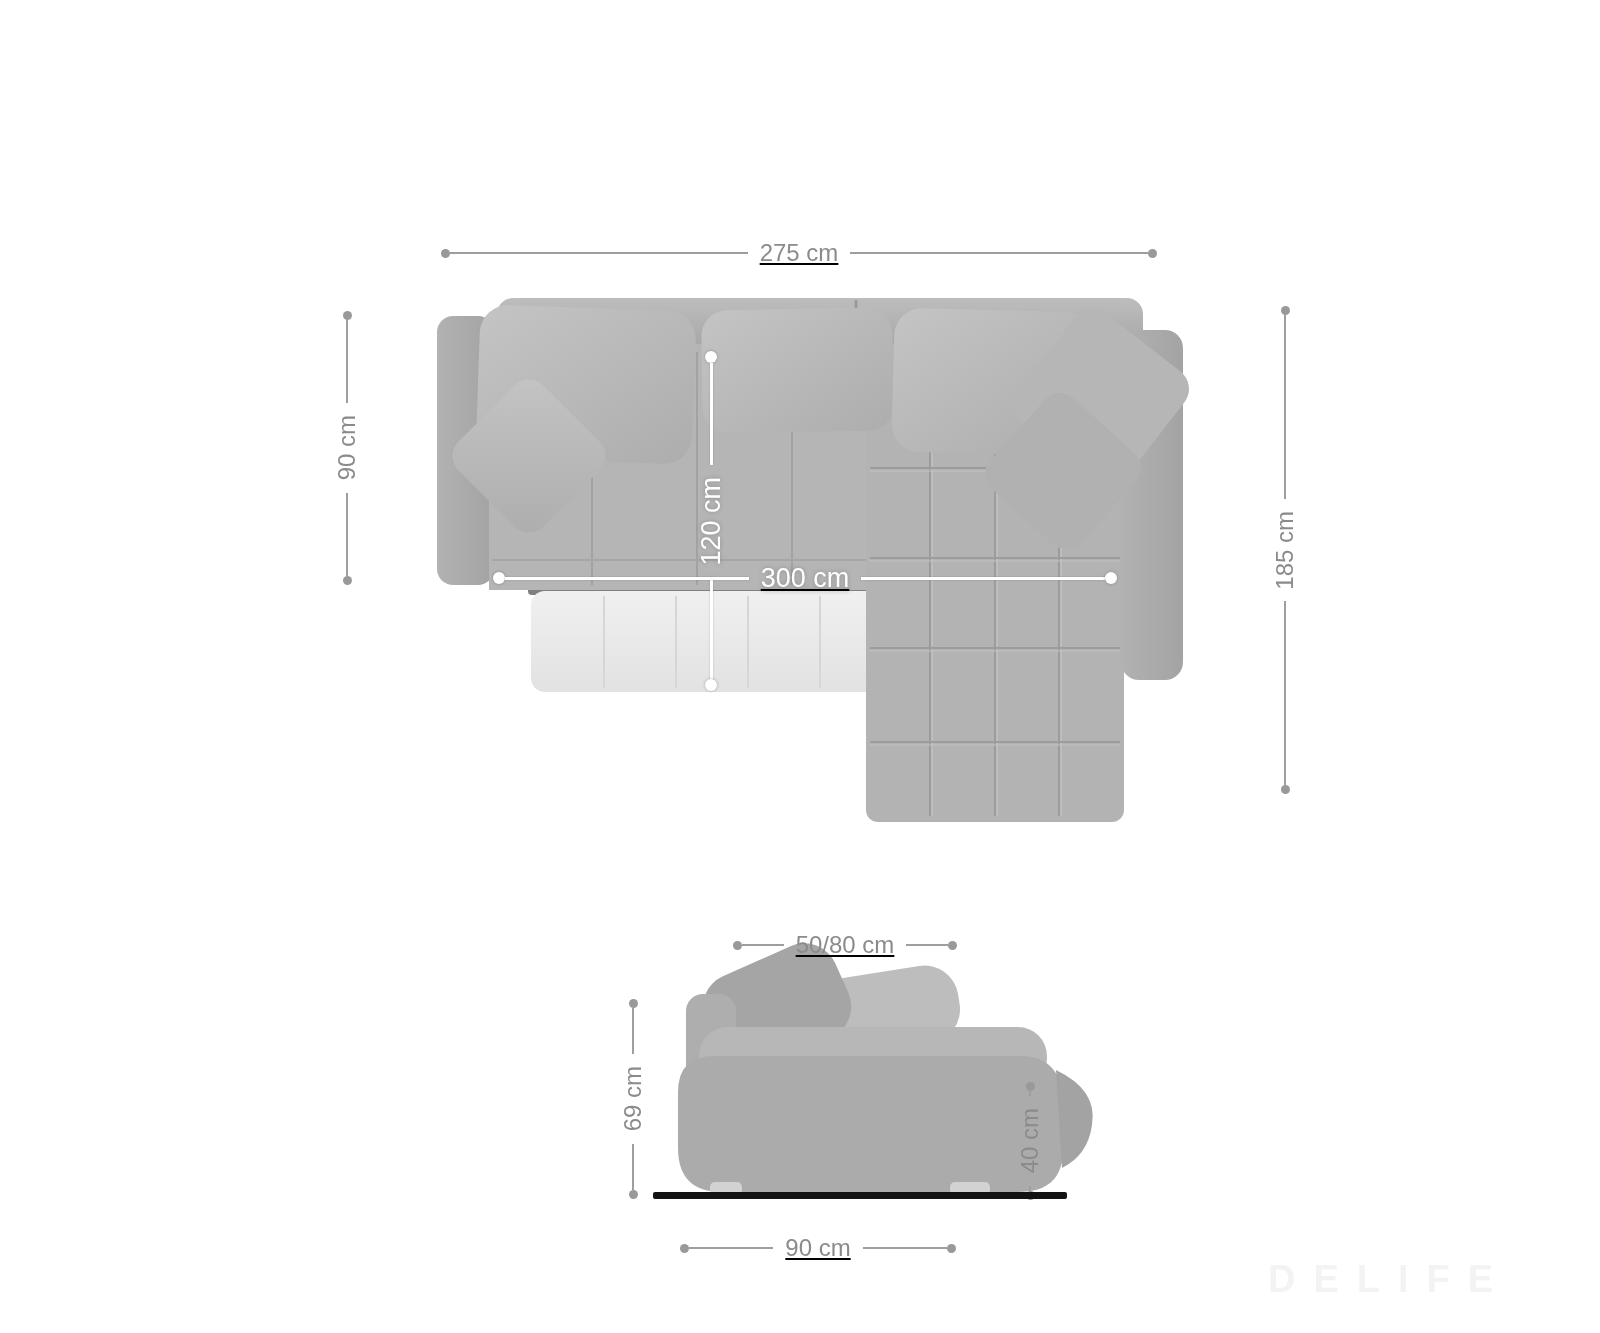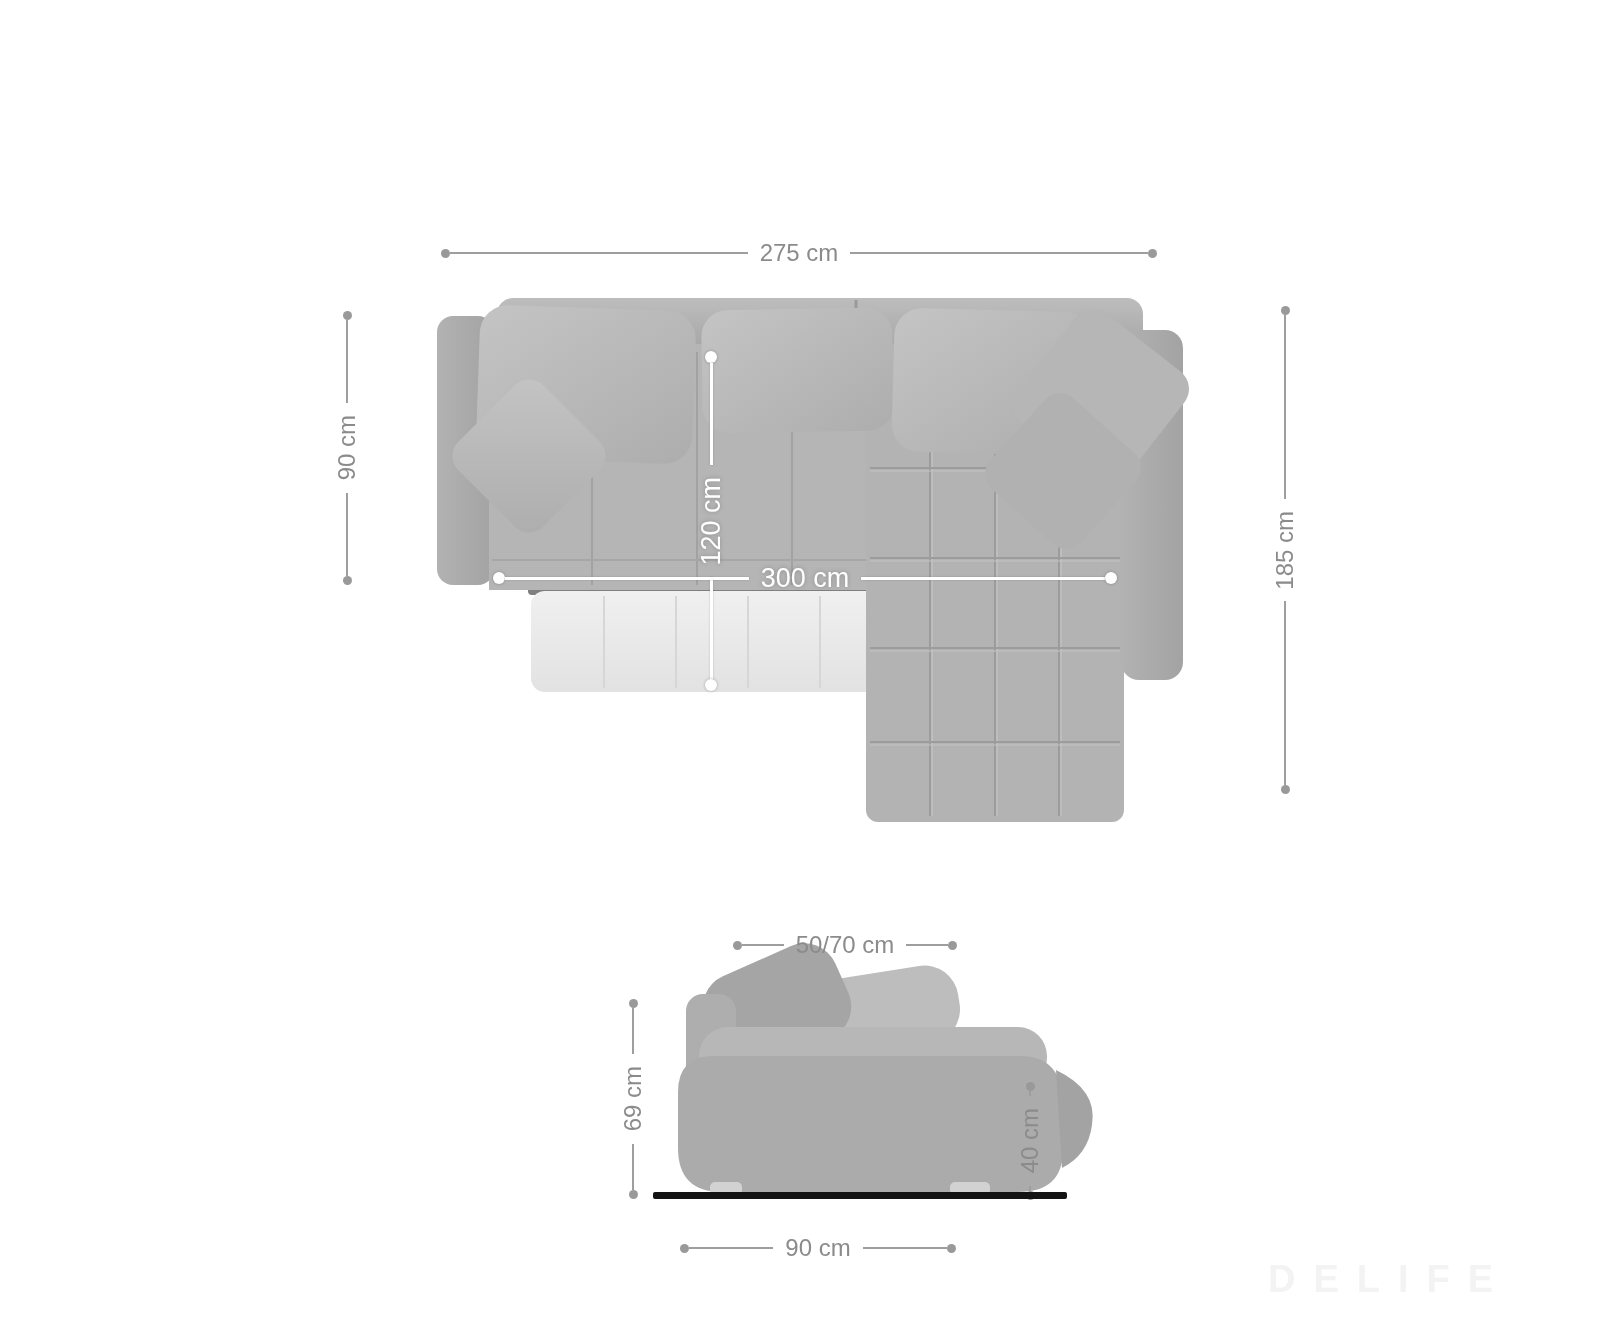--- a/index.html
+++ b/index.html
@@ -3,21 +3,21 @@
 <meta charset="utf-8">
 <style>
   html,body{margin:0;padding:0;background:#fff;}
   .canvas{
     position:relative;width:1600px;height:1333px;background:#ffffff;overflow:hidden;
     font-family:"Liberation Sans", sans-serif;
   }
   svg{position:absolute;left:0;top:0;}
 
   
-  .hdim{position:absolute;display:flex;align-items:center;}
+  .hdim{position:absolute;display:flex;align-items:center;text-decoration:underline;}
   .vdim{position:absolute;display:flex;flex-direction:column;align-items:center;}
   .dim .seg{background:#9e9e9e;}
   .hdim .seg{flex:1;height:2px;}
   .vdim .seg{flex:1;width:2px;}
   .dim .dot{width:9px;height:9px;border-radius:50%;background:#999;flex:0 0 auto;}
   .dim .lbl{color:#8b8b8b;font-size:24px;line-height:1;white-space:nowrap;flex:0 0 auto;}
   .hdim .lbl{padding:0 12px;}
   .vdim .lbl{padding:12px 0;writing-mode:vertical-rl;transform:rotate(180deg);}
 
   
@@ -151,21 +151,21 @@
     <span class="dot"></span>
     <span class="seg"></span>
     <span class="lbl">300 cm</span>
     <span class="seg"></span>
     <span class="dot"></span>
   </div>
 
   <div class="dim hdim" style="left:733px;top:933px;width:224px;height:24px;">
     <span class="dot"></span>
     <span class="seg"></span>
-    <span class="lbl">50/70 cm</span>
+    <span class="lbl">50/80 cm</span>
     <span class="seg"></span>
     <span class="dot"></span>
   </div>
 
   <div class="dim vdim" style="left:621px;top:999px;width:24px;height:200px;">
     <span class="dot"></span>
     <span class="seg"></span>
     <span class="lbl">69 cm</span>
     <span class="seg"></span>
     <span class="dot"></span>

